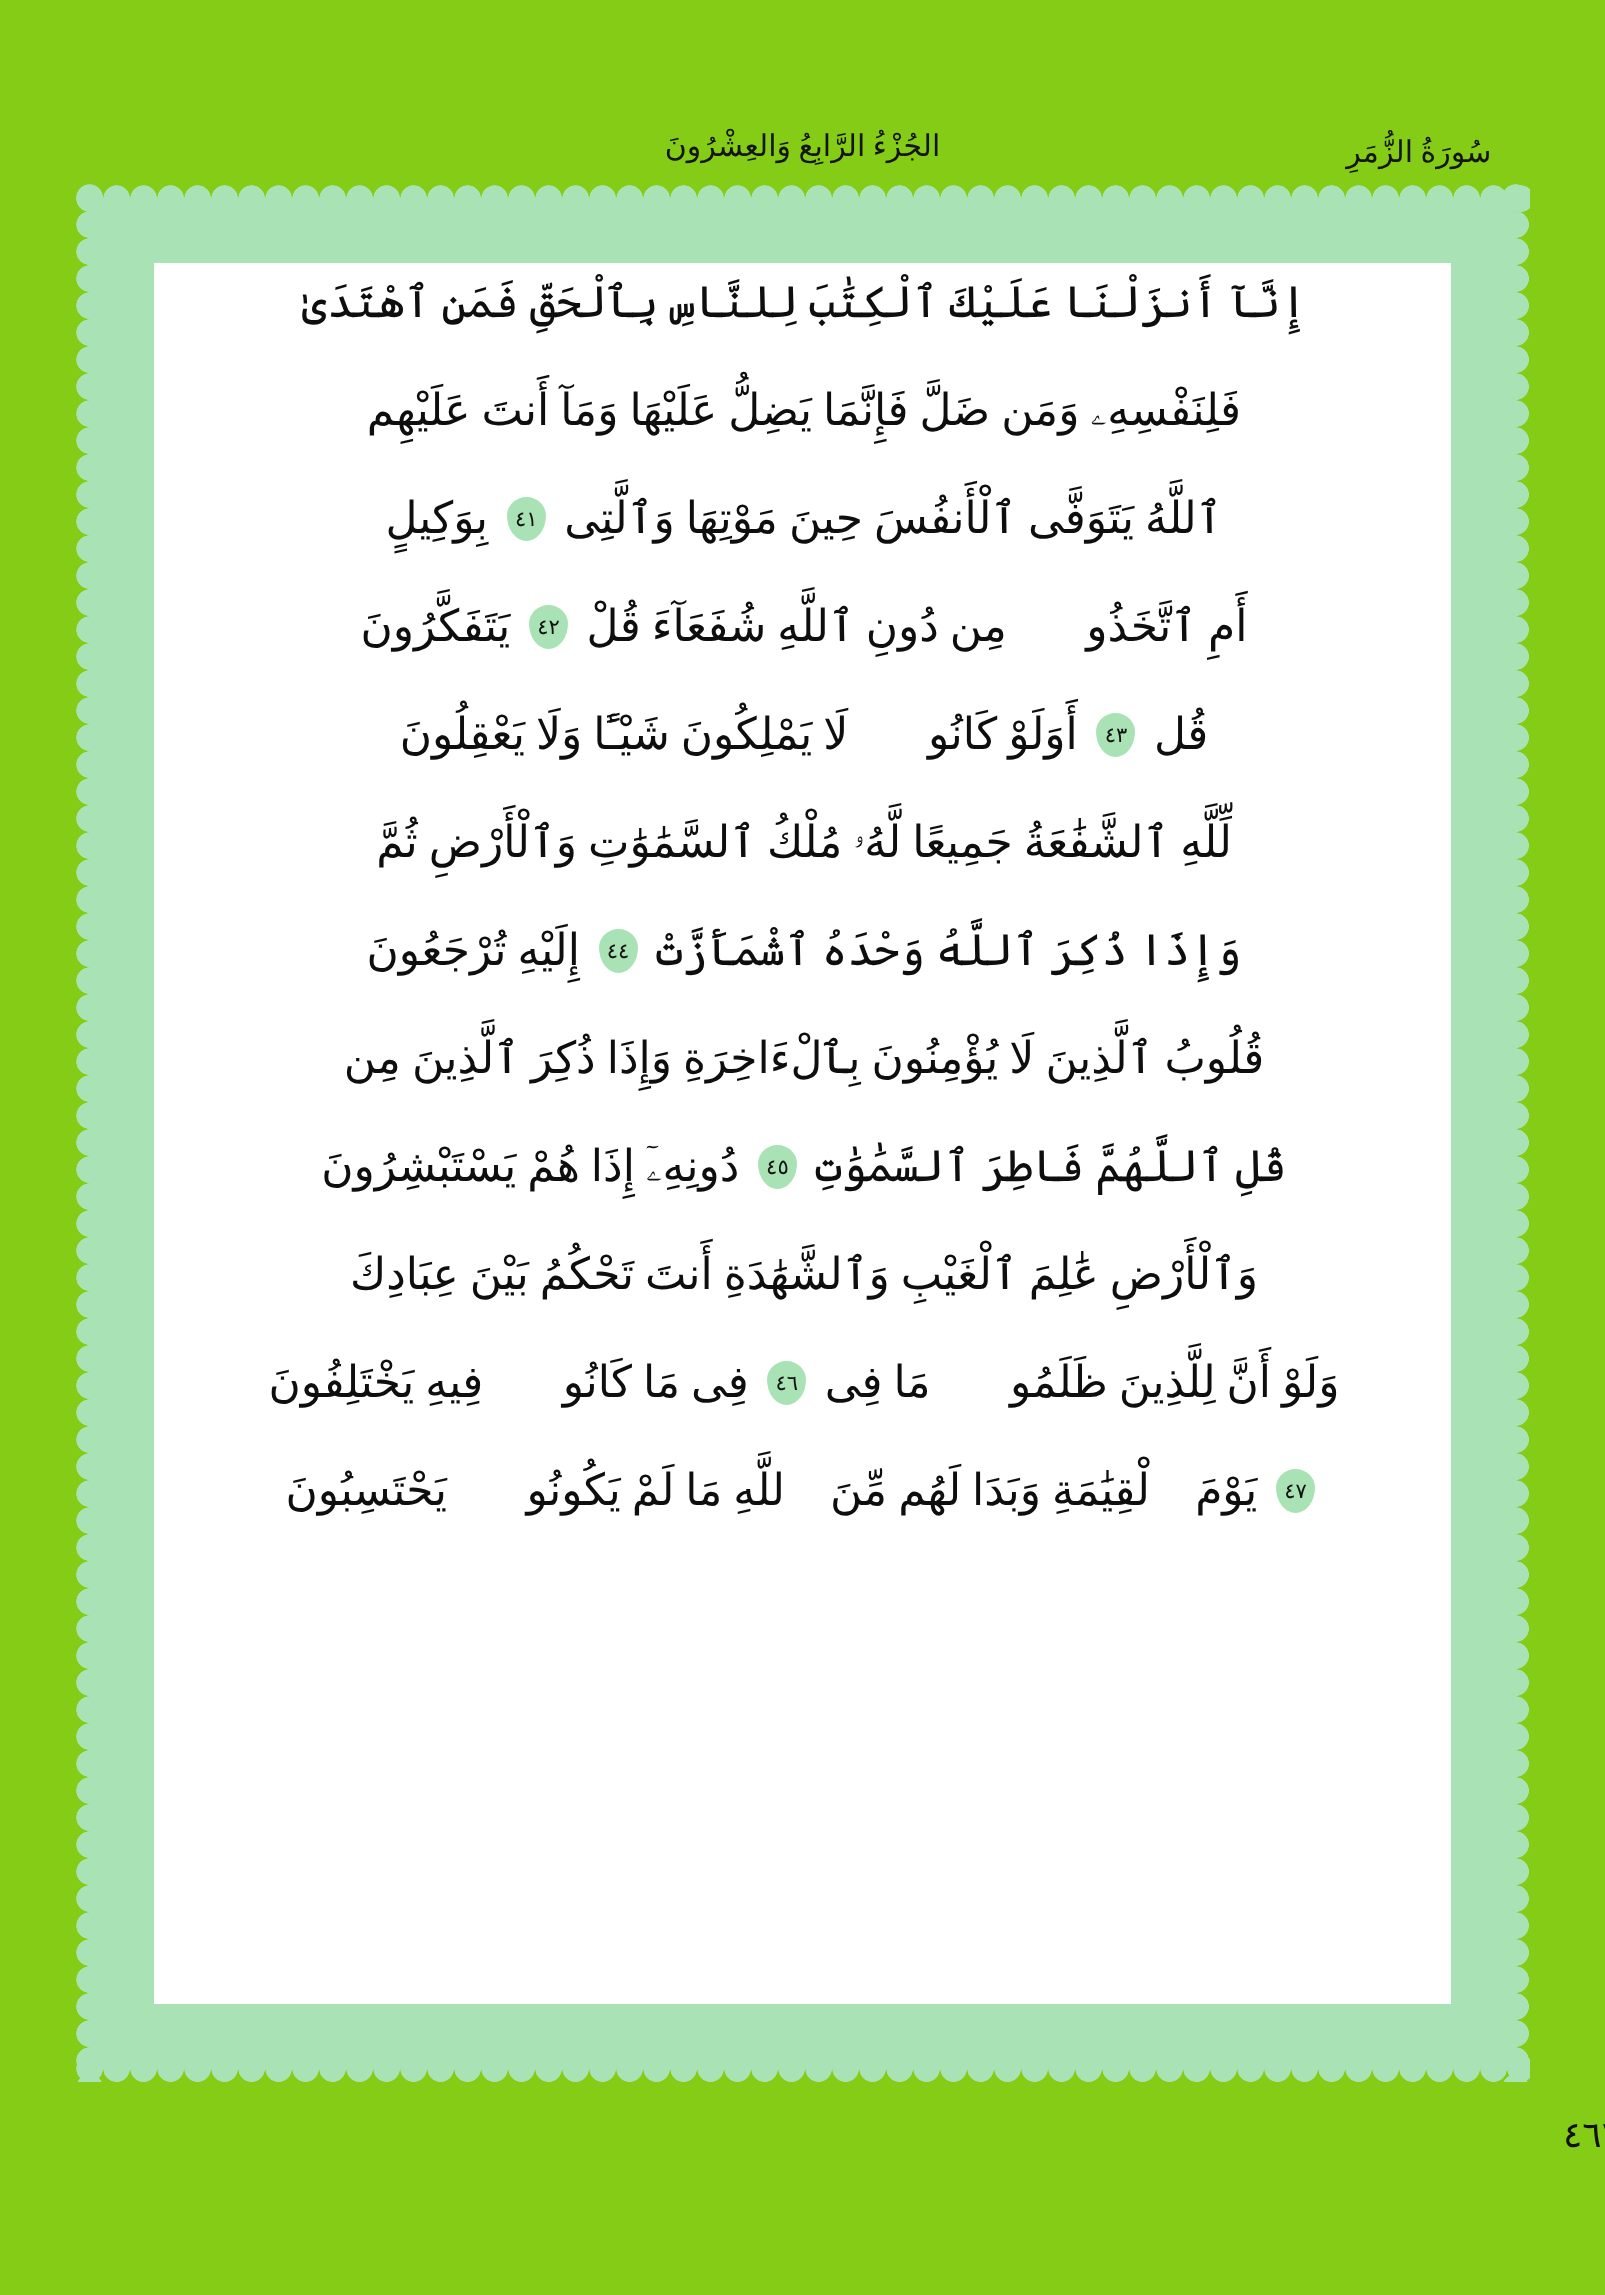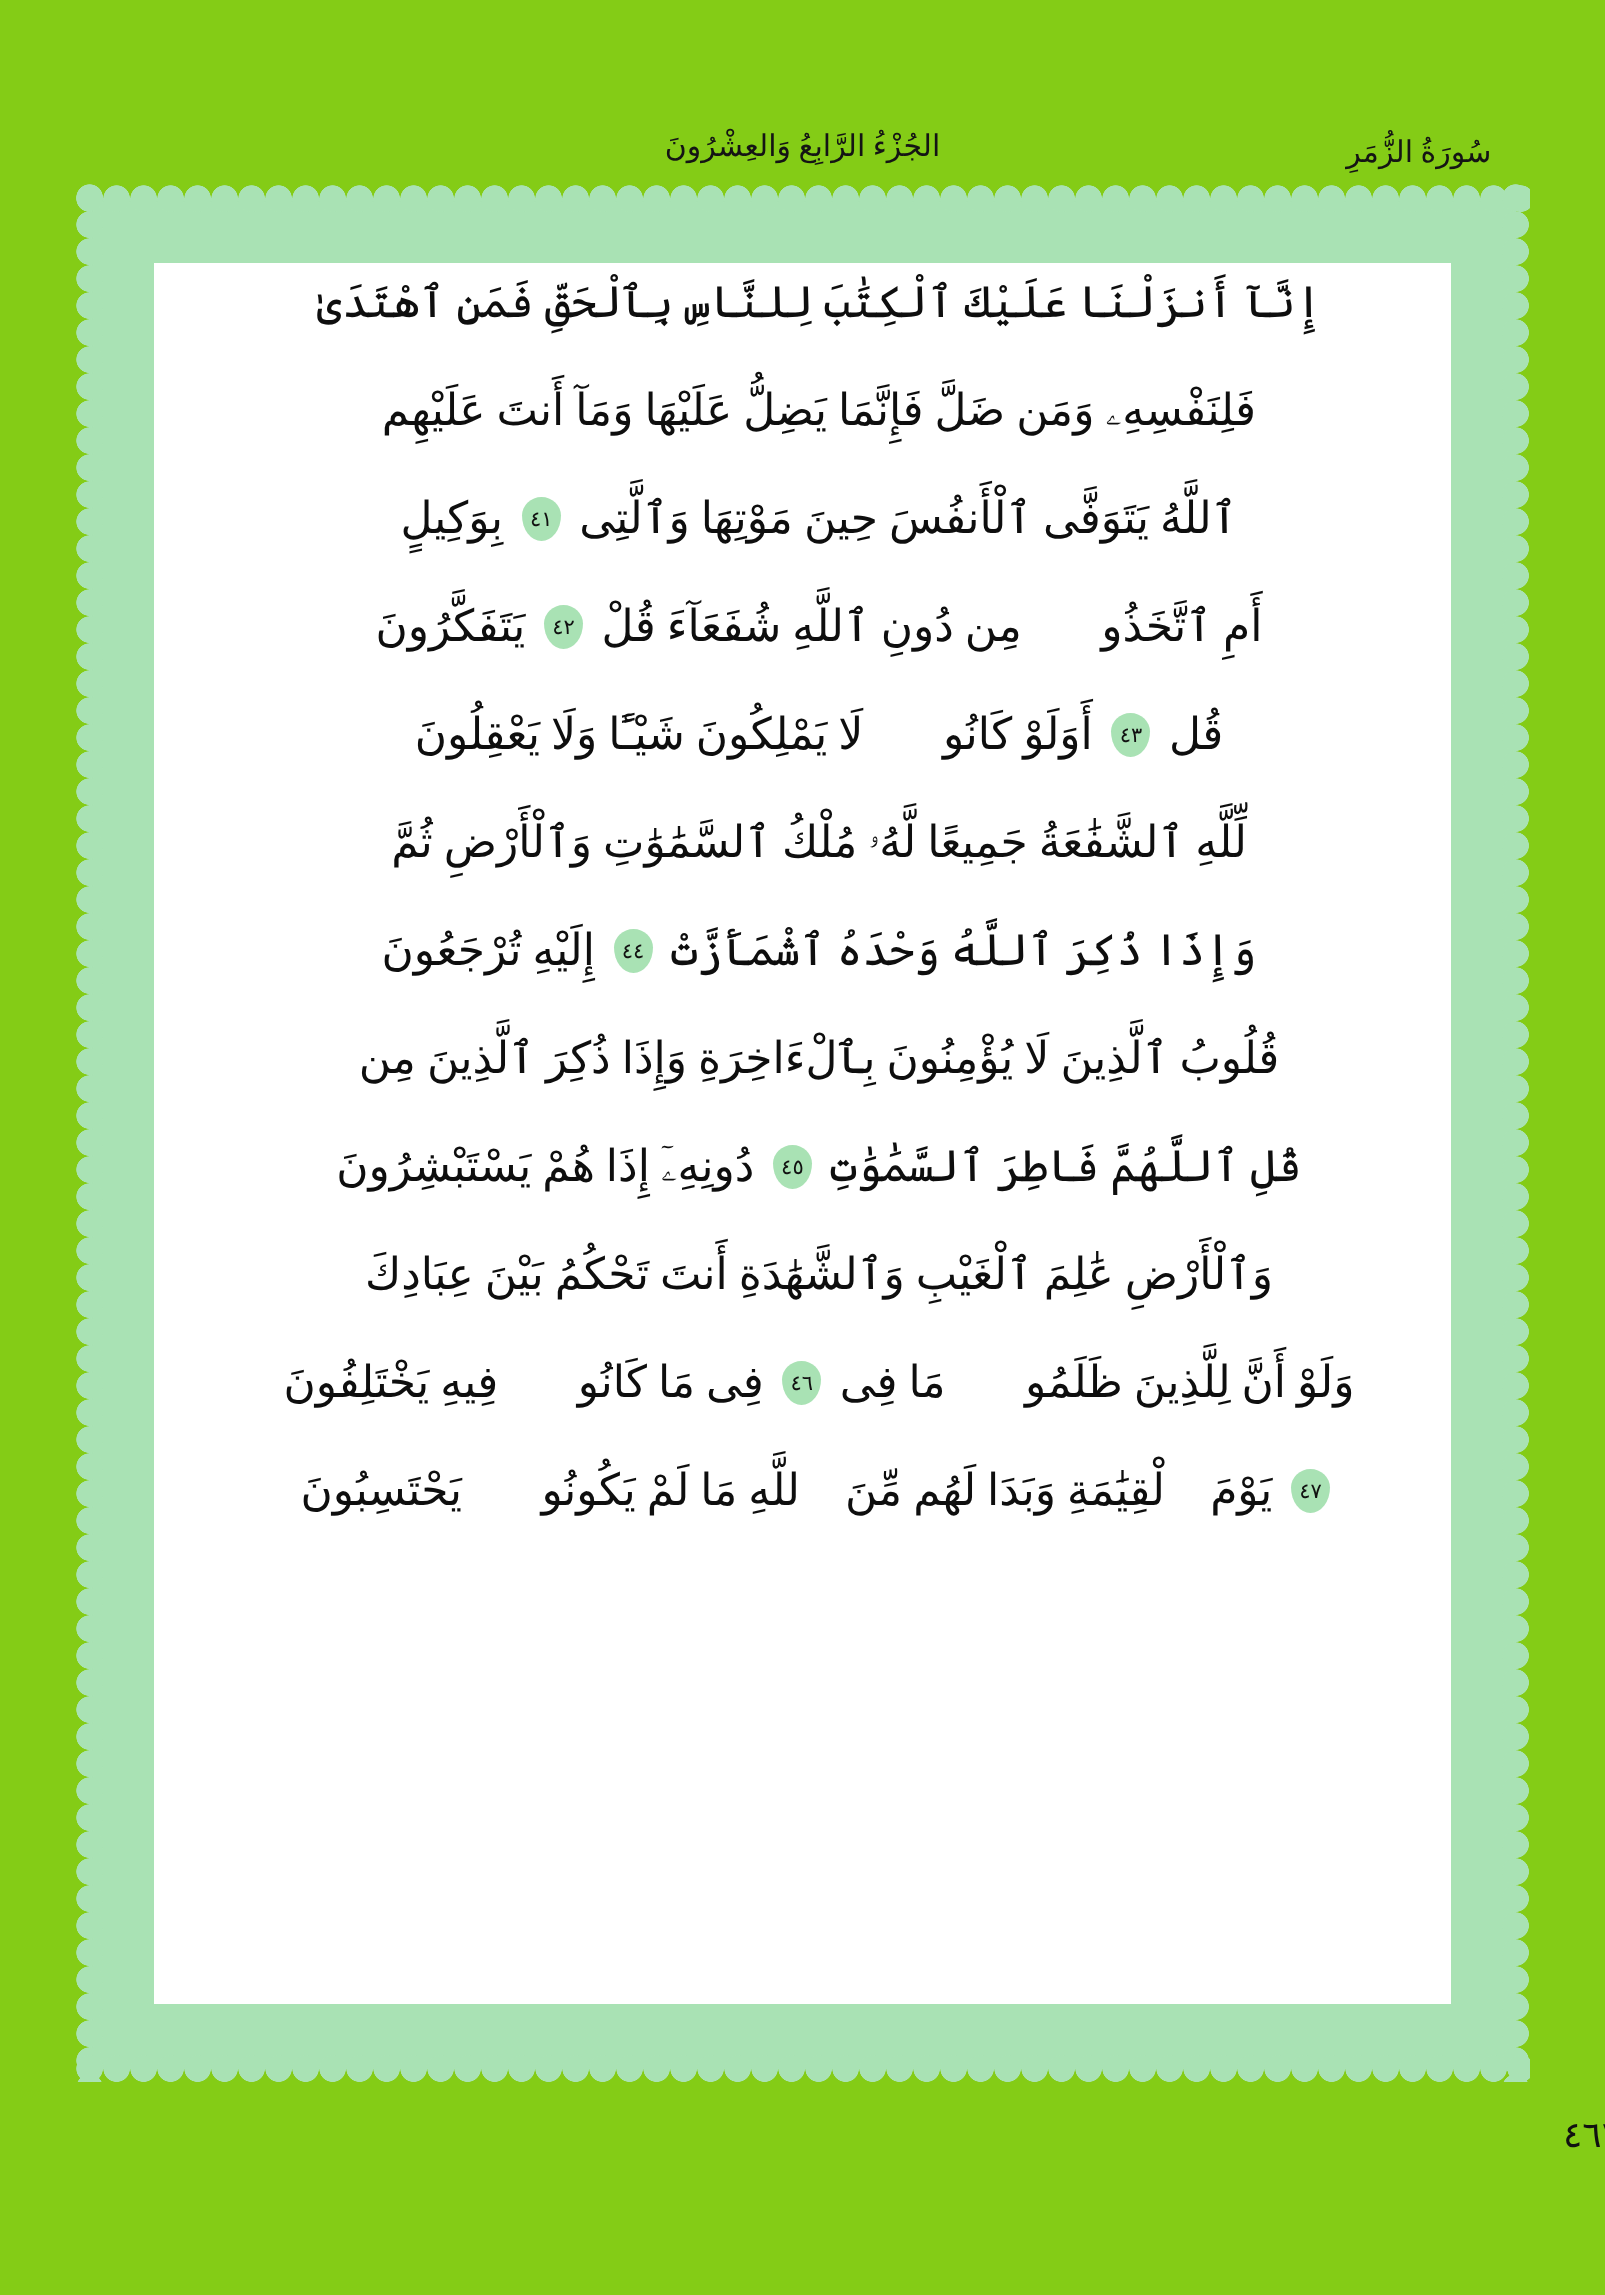--- a/index.html
+++ b/index.html
@@ -115,21 +115,21 @@
     left: 65px;
     top: 65px;
     right: 65px;
     bottom: 65px;
     background: #ffffff;
   }
 
   
   .quran-body {
     position: absolute;
-    left: 128px;
+    left: 113px;
     top: 249px;
     width: 1382px;
     height: 1767px;
     direction: rtl;
     text-align: center;
   }
   .ayah-line {
     font-family: "Liberation Serif", "DejaVu Serif", serif;
     font-size: 44px;
     line-height: 108px;

